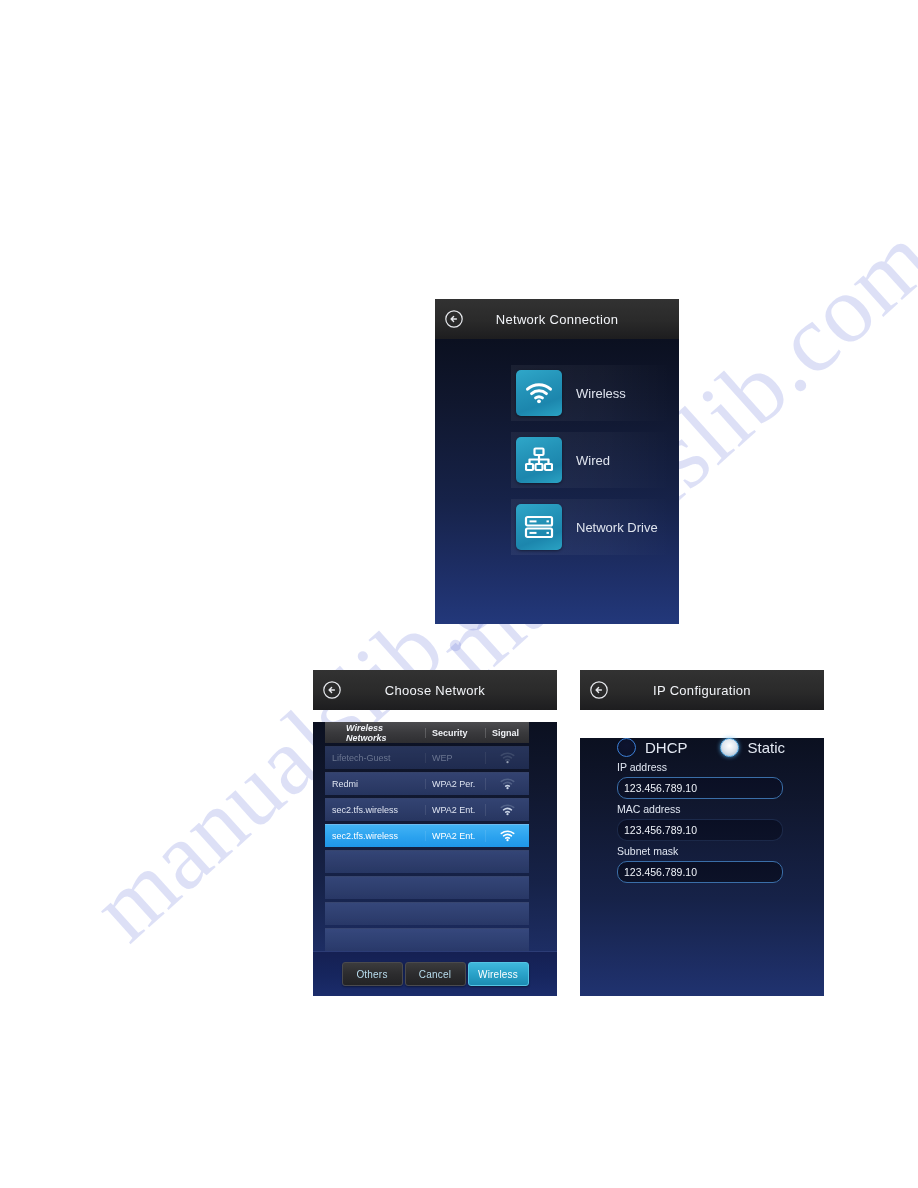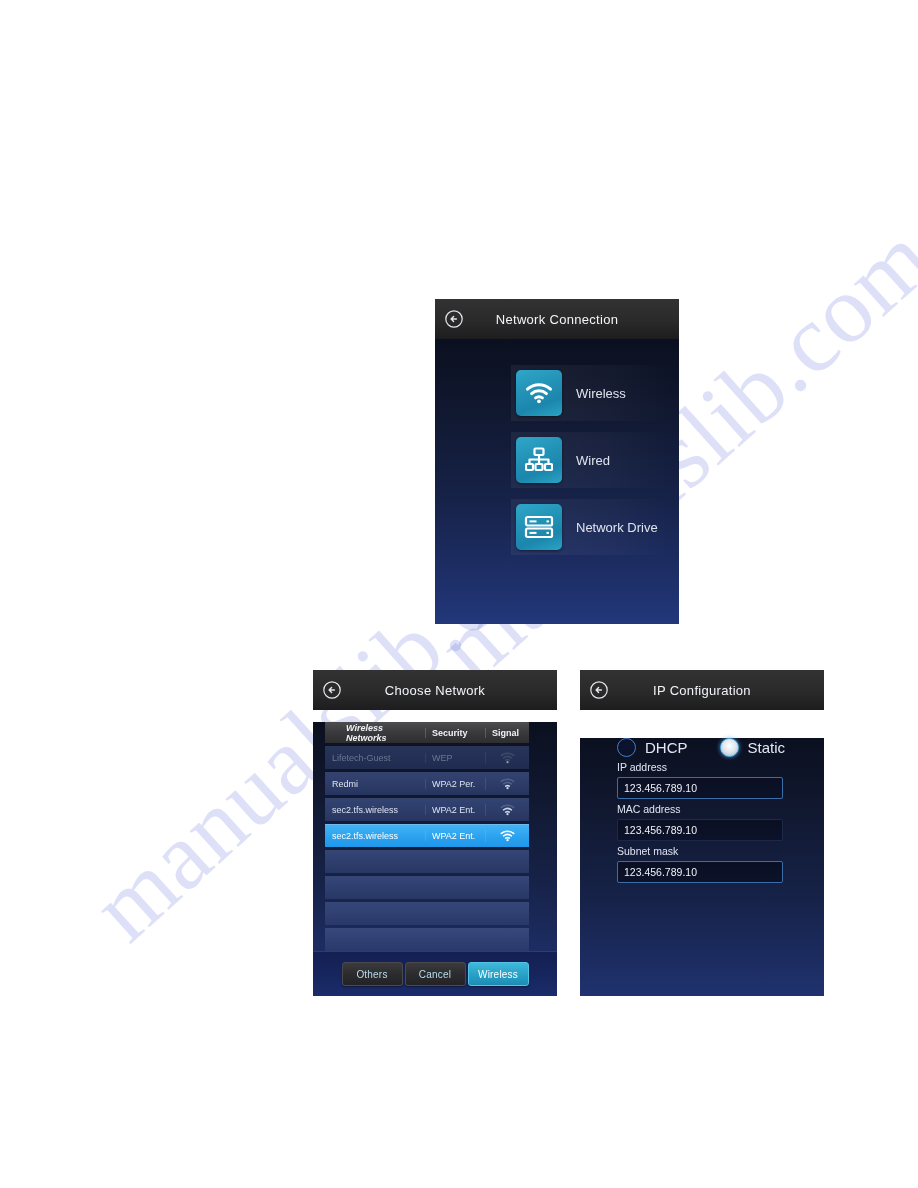--- a/index.html
+++ b/index.html
@@ -176,21 +176,21 @@
   .radio-label{font-size:15px;color:#e3e8f2;}
   .gap{width:14px;}
 
   .field{margin:0 0 0 37px;}
   .field-label{
     font-size:10.5px;color:#dfe5f0;margin-bottom:4px;margin-top:4px;
   }
   .field-input{
     width:166px;height:22px;
     box-sizing:border-box;
-    border-radius:2px;
+    border-radius:10px;
     background:linear-gradient(180deg,#0a0f24 0%,#0c1228 100%);
     border:1px solid #3a6ea8;
     display:flex;align-items:center;
     padding-left:6px;
     font-size:10.5px;
     color:#eef2f8;
   }
   .field-input.plain{border:1px solid rgba(60,90,140,.35);}
 </style>
 </head>

